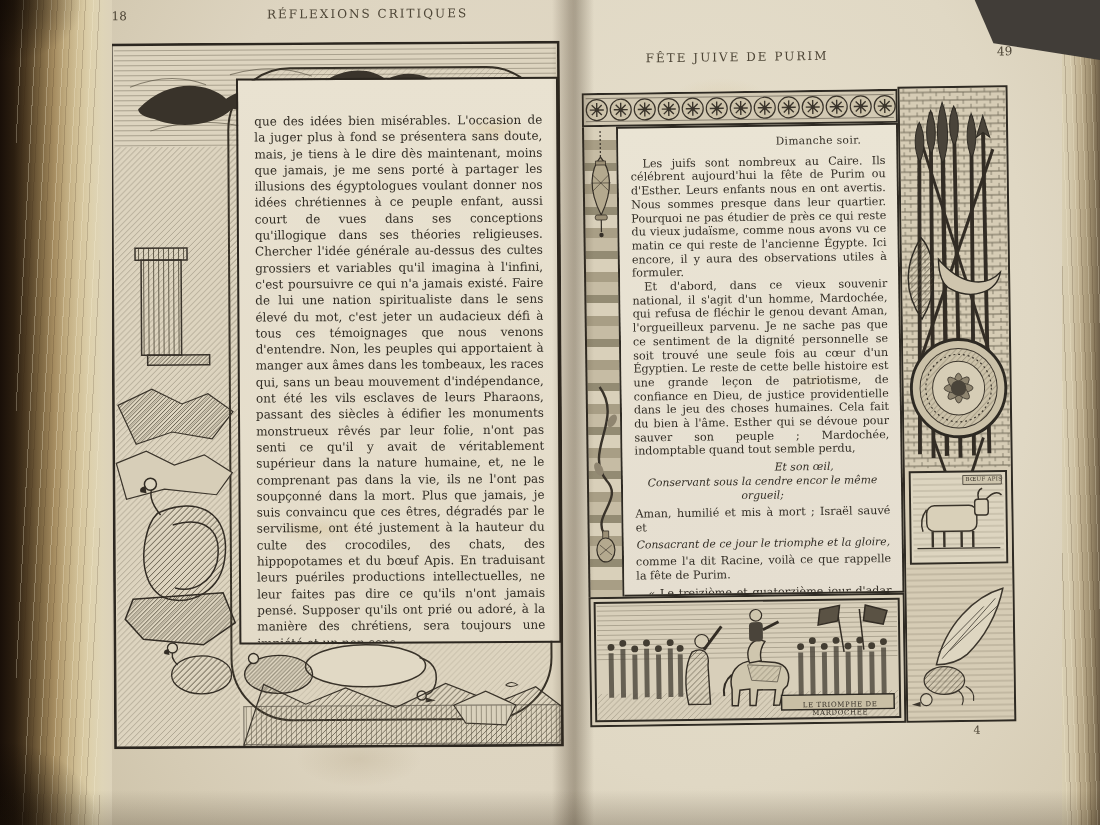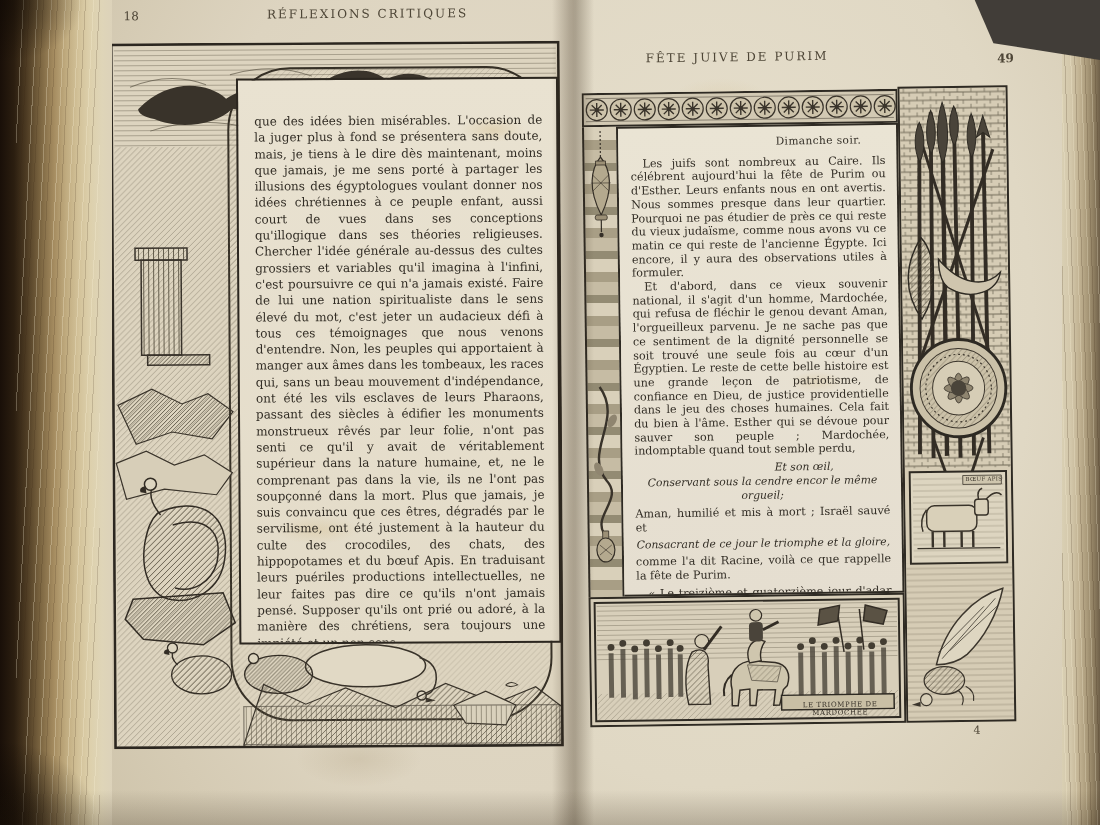--- a/index.html
+++ b/index.html
@@ -41,24 +41,24 @@
       rgba(56,42,24,.33) 55%, rgba(56,42,24,0) 100%);}
   .bottom-shade{position:absolute;left:0;top:790px;width:1100px;height:35px;pointer-events:none;
     background:linear-gradient(180deg, rgba(40,28,14,0), rgba(40,28,14,.22));}
 
   
   .lp-content{position:absolute;left:100px;top:0;width:474px;height:825px;transform:rotate(-0.35deg);}
   .rp-content{position:absolute;left:574px;top:0;width:488px;height:825px;transform:rotate(-0.8deg);}
 
   
   .runhead{position:absolute;font-size:12px;letter-spacing:2px;color:#4e4637;}
-  .lp-num{left:14px;top:8px;letter-spacing:0;margin-left:12px;}
+  .lp-num{left:14px;top:8px;letter-spacing:0;}
   .lp-title{left:120px;top:7px;width:300px;text-align:center;}
   .rp-title{left:43px;top:49px;width:250px;text-align:center;}
-  .rp-num{left:428px;top:54px;letter-spacing:0;font-weight:bold;}
+  .rp-num{left:428px;top:47px;letter-spacing:0;}
   .rp-sig{position:absolute;left:395px;top:726px;font-size:11px;color:#4e4637;}
 
   
   .engraving{position:absolute;left:12px;top:42px;width:450px;height:706px;}
   .lp-textbox{position:absolute;left:138px;top:78px;width:322px;height:566px;box-sizing:border-box;
     border:2px solid #2c2720;padding:33px 14px 8px 16px;overflow:hidden;
     background:
       radial-gradient(46px 18px at 80% 9%, rgba(187,148,66,.20), transparent 70%),
       radial-gradient(60px 20px at 24% 80%, rgba(187,148,66,.16), transparent 70%),
       linear-gradient(#e9e2d1,#e3dbc8);}

